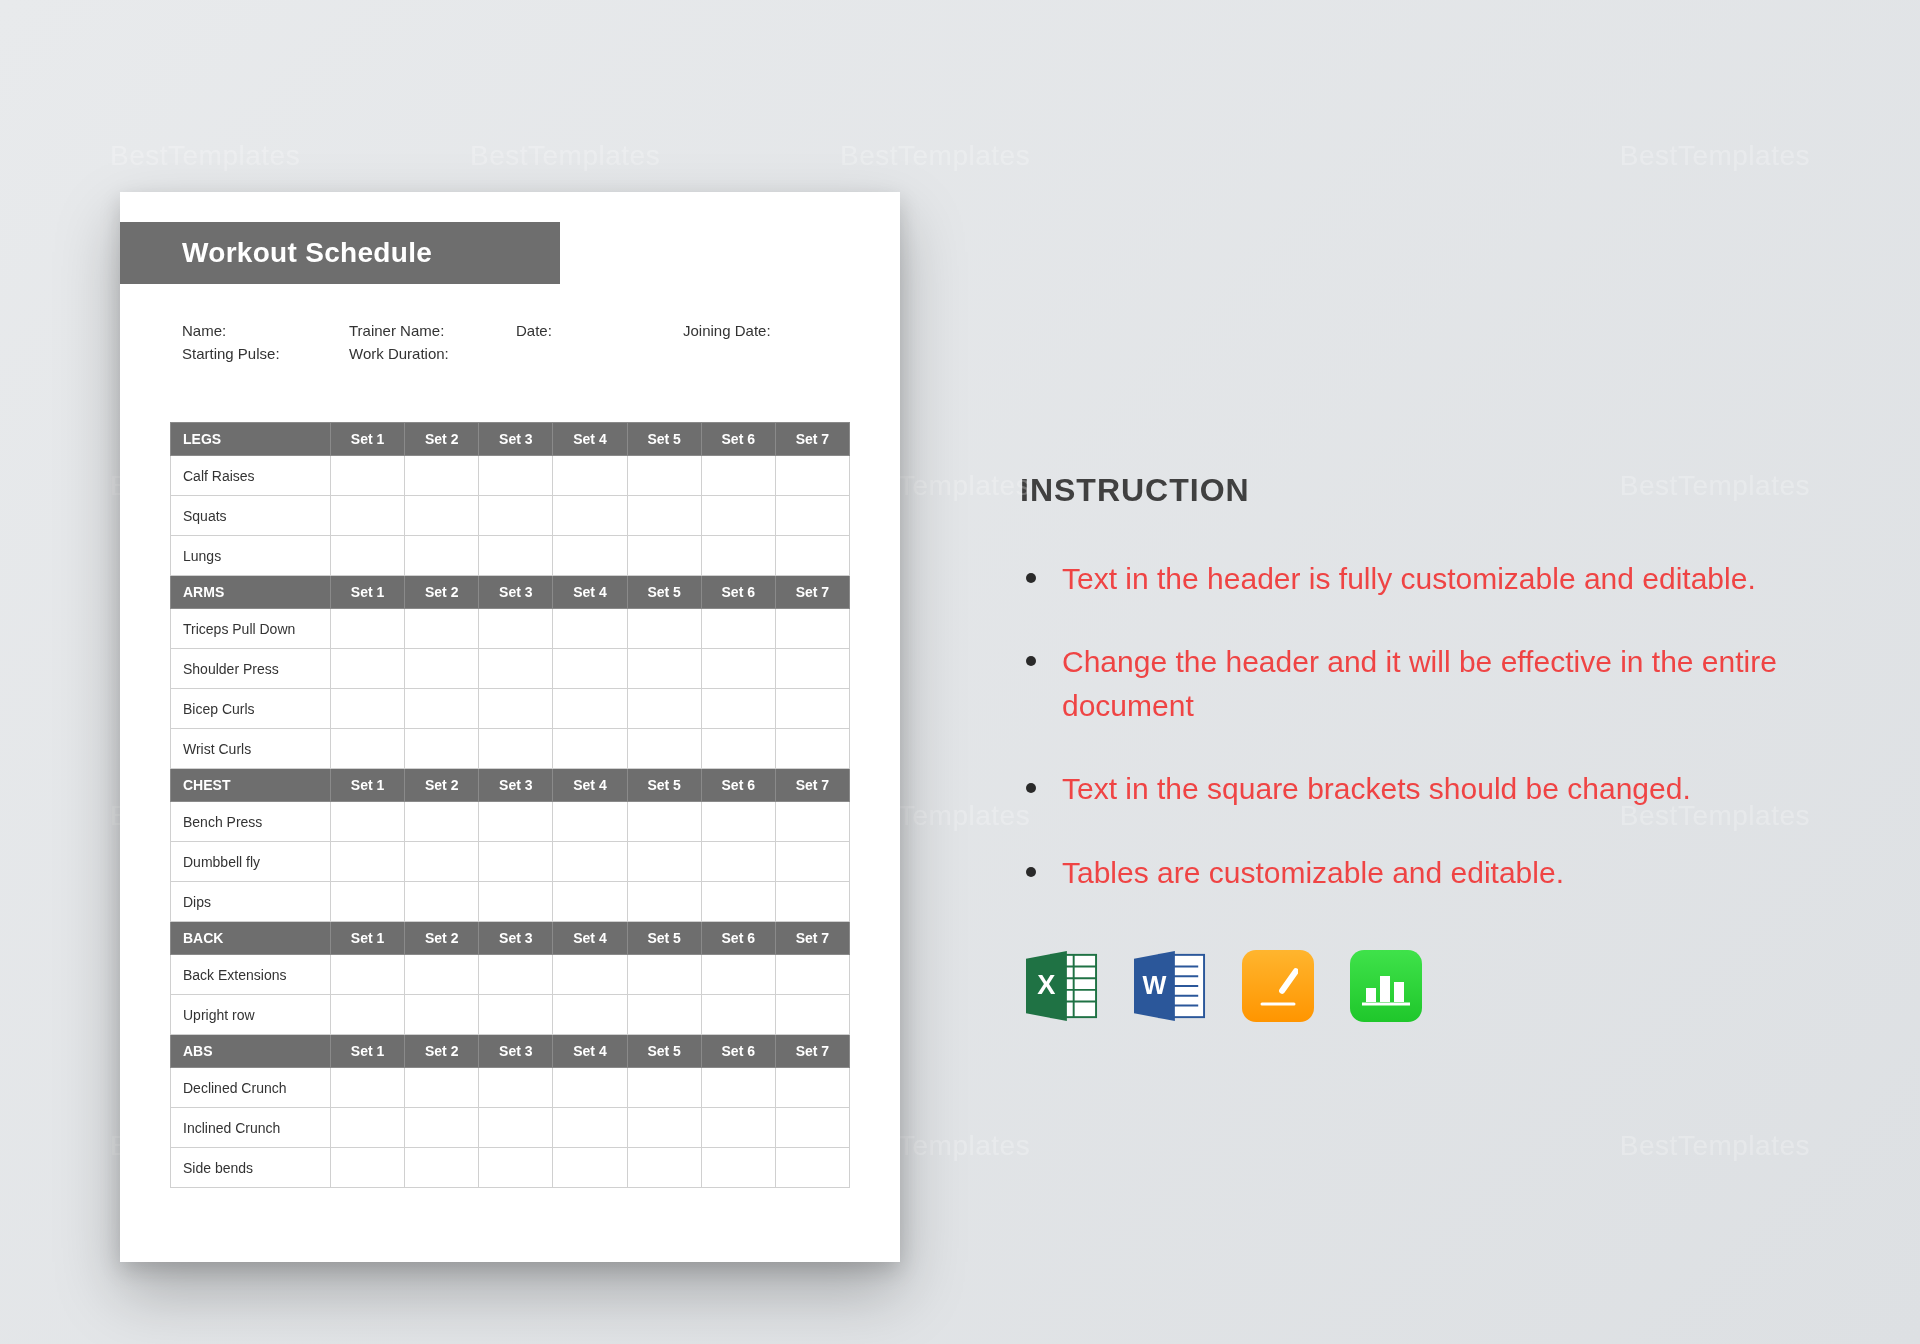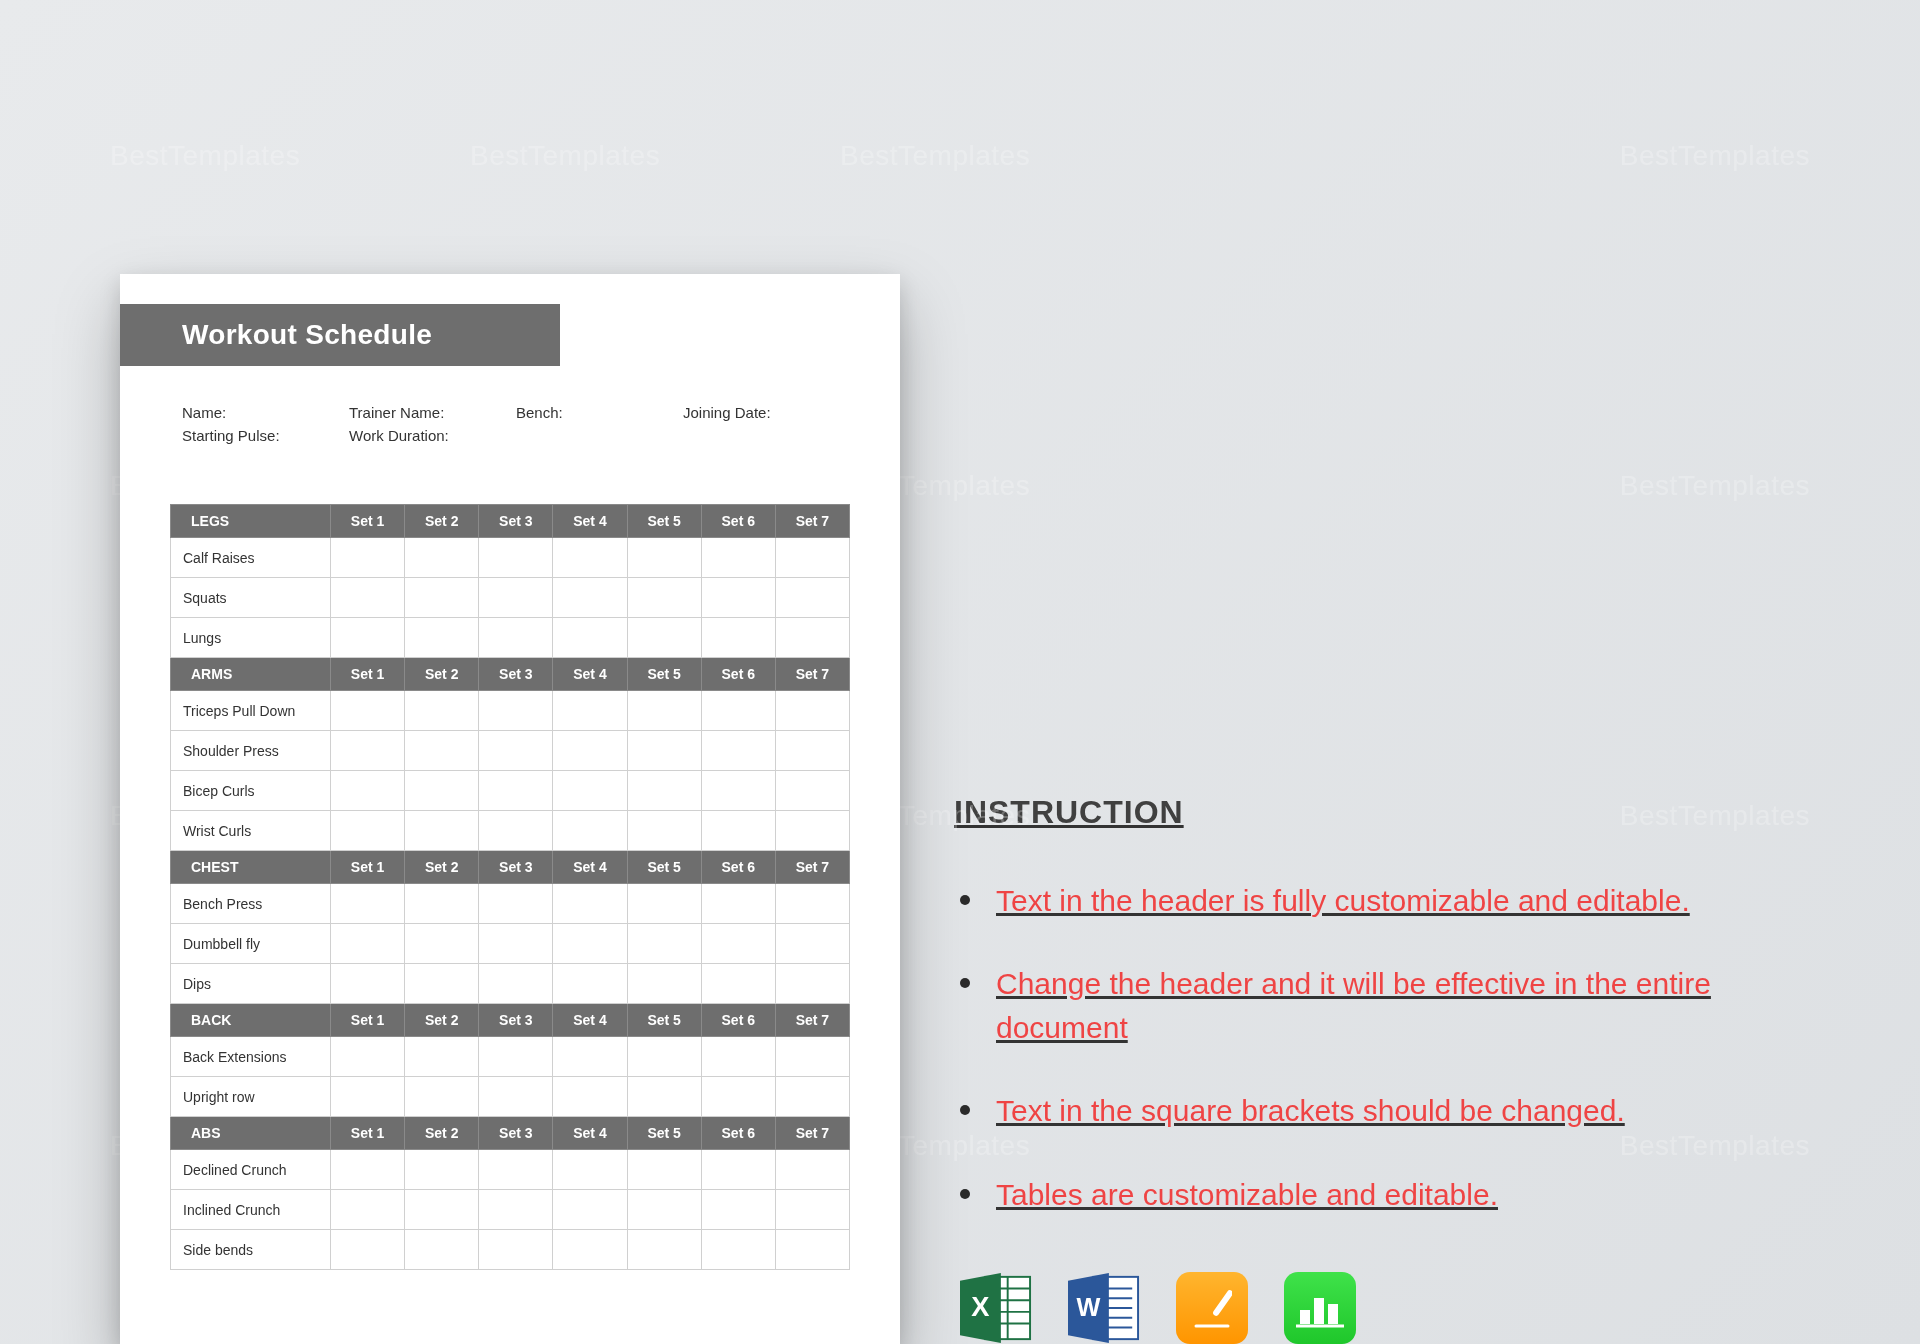--- a/index.html
+++ b/index.html
@@ -19,24 +19,23 @@
     font-size: 28px;
     font-weight: 400;
     pointer-events: none;
     user-select: none;
     letter-spacing: 0.5px;
   }
   .stage {
     display: flex;
     width: 100%;
     height: 100%;
-    align-items: flex-end;
+    align-items: center;
     padding: 110px 120px 0 120px;
-    gap: 54px;
-    text-decoration: underline;
+    gap: 120px;
   }
   
   .doc {
     width: 780px;
     height: 1070px;
     background: #ffffff;
     box-shadow: 0 30px 60px rgba(0,0,0,0.25), 0 8px 20px rgba(0,0,0,0.15);
     position: relative;
     padding: 0 0 40px 0;
   }
@@ -86,21 +85,21 @@
     background: #6e6e6e;
     color: #fff;
     font-size: 14px;
     font-weight: 700;
     text-align: center;
     padding: 8px 6px;
     border: 1px solid #8a8a8a;
   }
   table.workout tr.section th.group {
     text-align: left;
-    padding-left: 20px;
+    padding-left: 12px;
   }
   table.workout td {
     border: 1px solid #d0d0d0;
     font-size: 14px;
     color: #333;
     padding: 10px 6px 10px 12px;
     height: 40px;
     background: #fff;
   }
   
@@ -193,21 +192,21 @@
 
 <div class="stage">
 
   <div class="doc">
     <div class="title-bar">
       <h1>Workout Schedule</h1>
     </div>
     <div class="meta">
       <div class="label">Name:</div>
       <div class="label">Trainer Name:</div>
-      <div class="label">Bench:</div>
+      <div class="label">Date:</div>
       <div class="label">Joining Date:</div>
       <div class="label">Starting Pulse:</div>
       <div class="label">Work Duration:</div>
     </div>
     <div class="tables">
       <table class="workout" id="workout-table">
         <colgroup>
           <col class="exercise">
             <col class="set">
             <col class="set">

